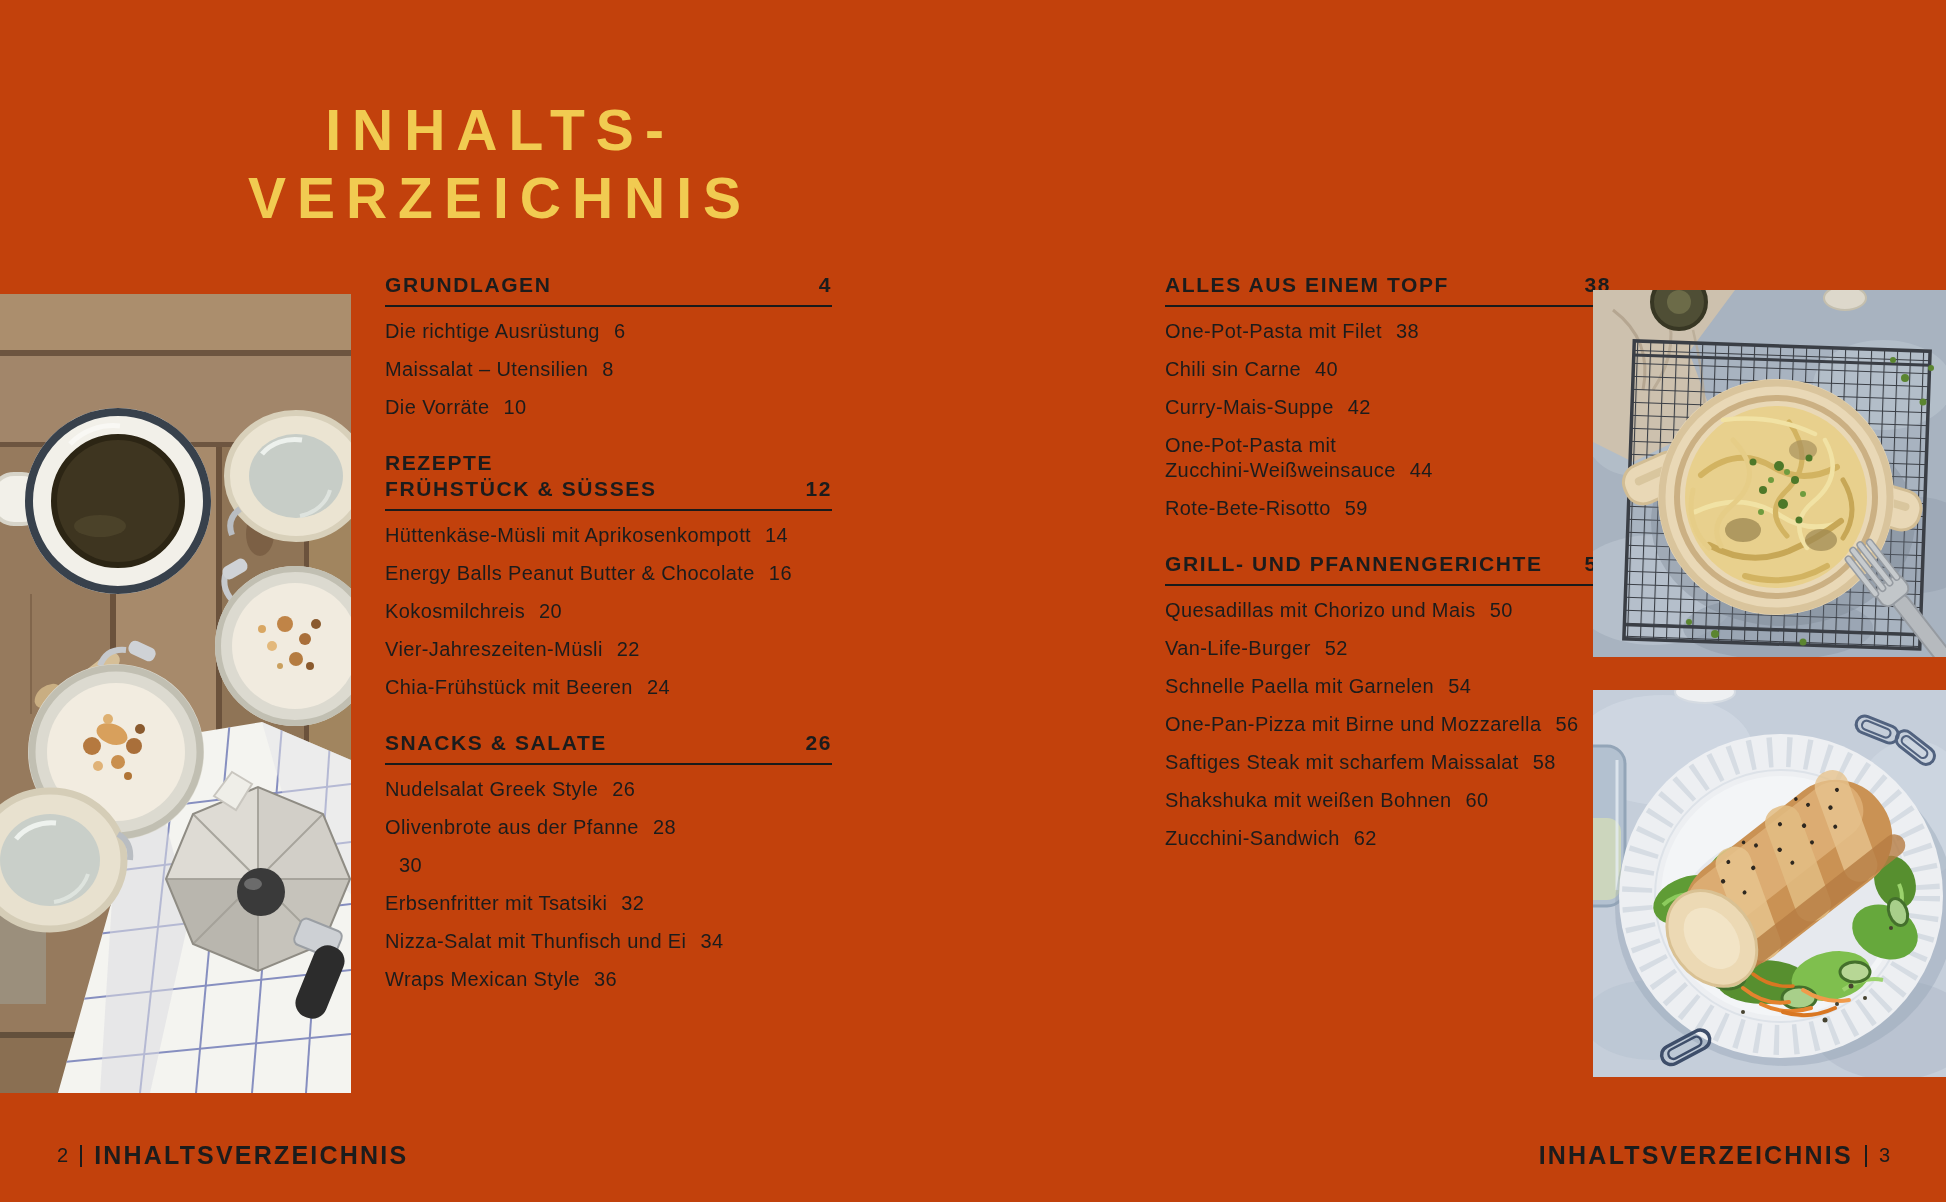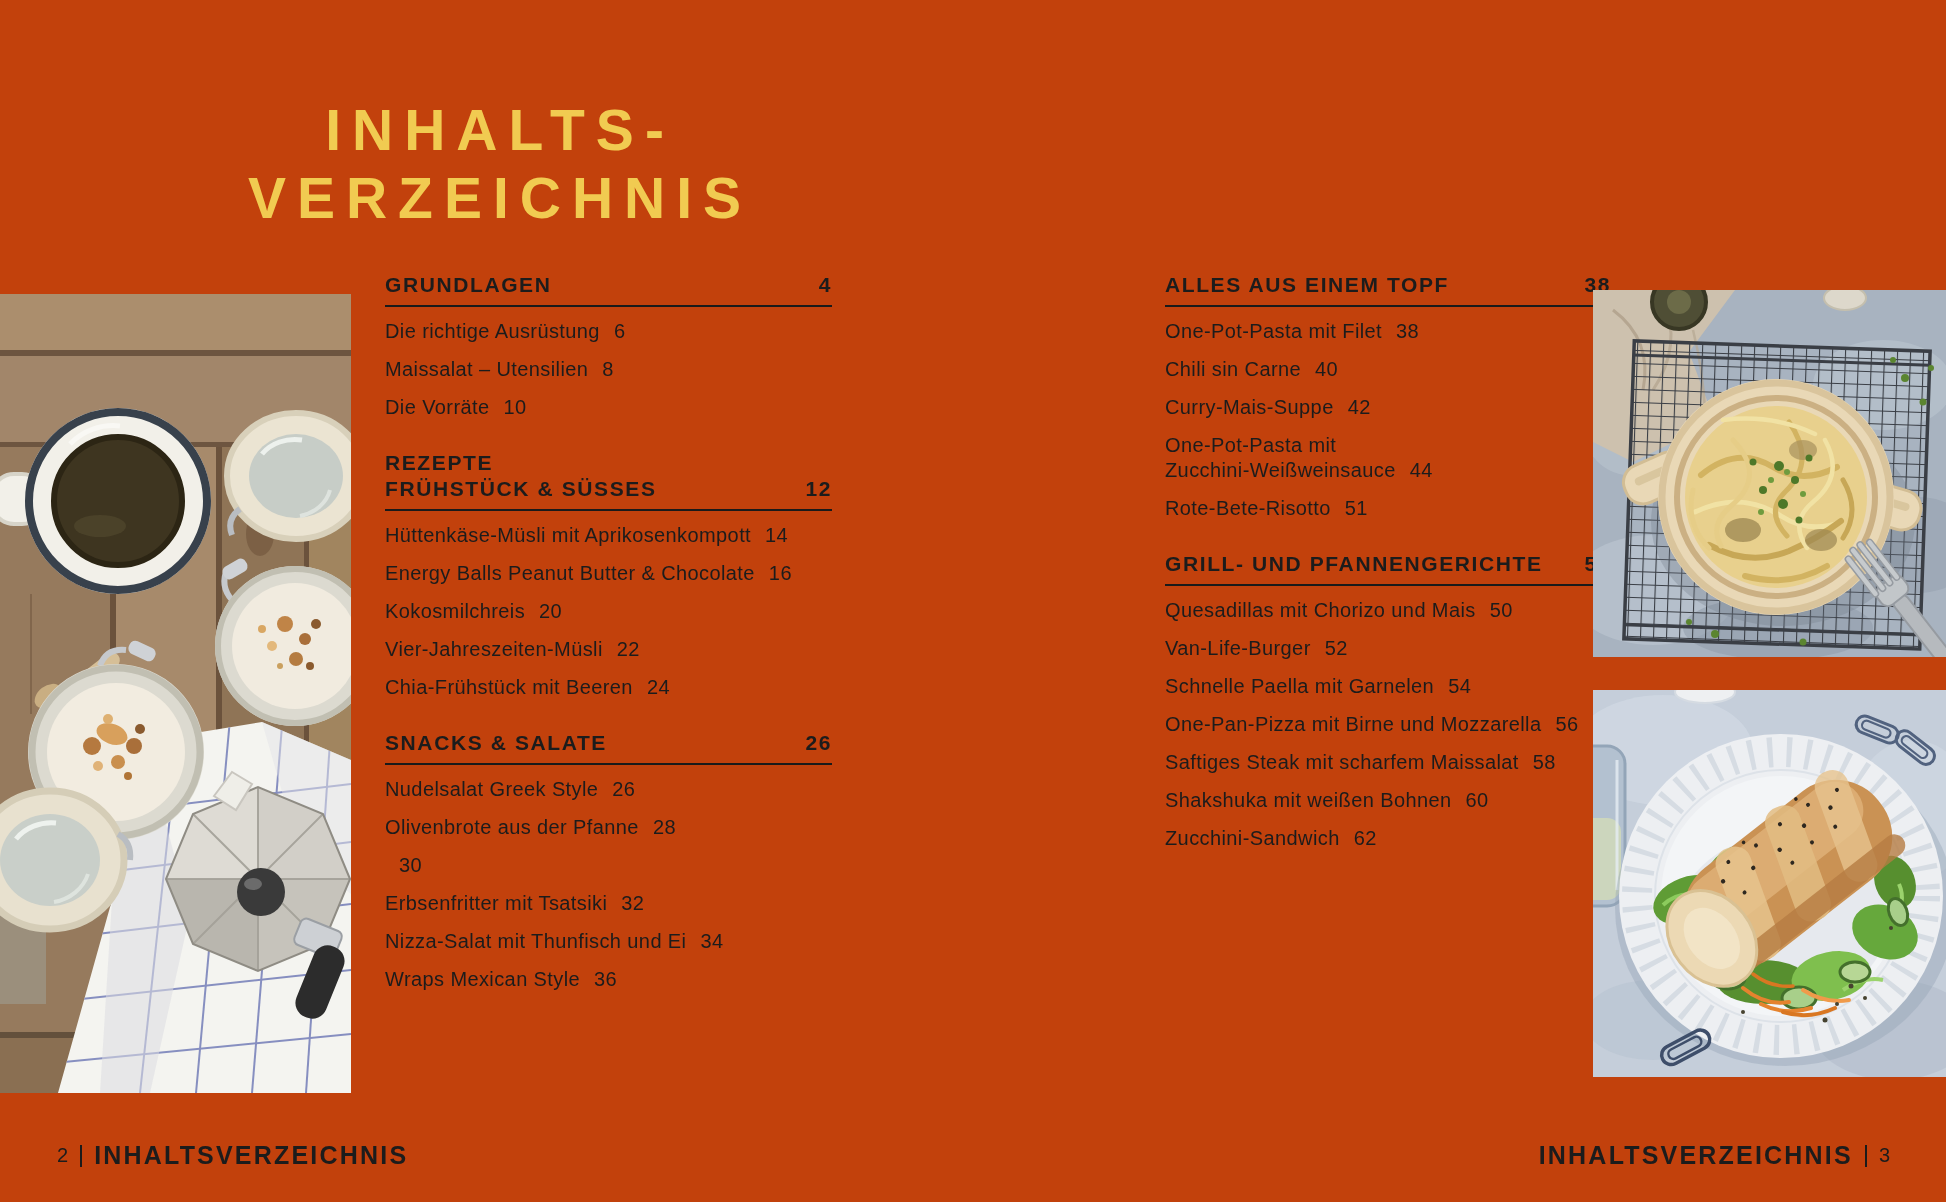--- a/index.html
+++ b/index.html
@@ -262,21 +262,21 @@
           <span class="t">Curry-Mais-Suppe</span>
           <span class="p">42</span>
         </div>
       <div class="row">
           <span class="t">One-Pot-Pasta mit
 Zucchini-Weißweinsauce</span>
           <span class="p">44</span>
         </div>
       <div class="row">
           <span class="t">Rote-Bete-Risotto</span>
-          <span class="p">51</span>
+          <span class="p">59</span>
         </div>
     </section>
     <section class="sec">
       <div class="sec-head">
         <span class="sec-title">GRILL- UND PFANNENGERICHTE</span>
         <span class="sec-page">50</span>
       </div>
       <div class="rule"></div>
       <div class="row">
           <span class="t">Quesadillas mit Chorizo und Mais</span>

